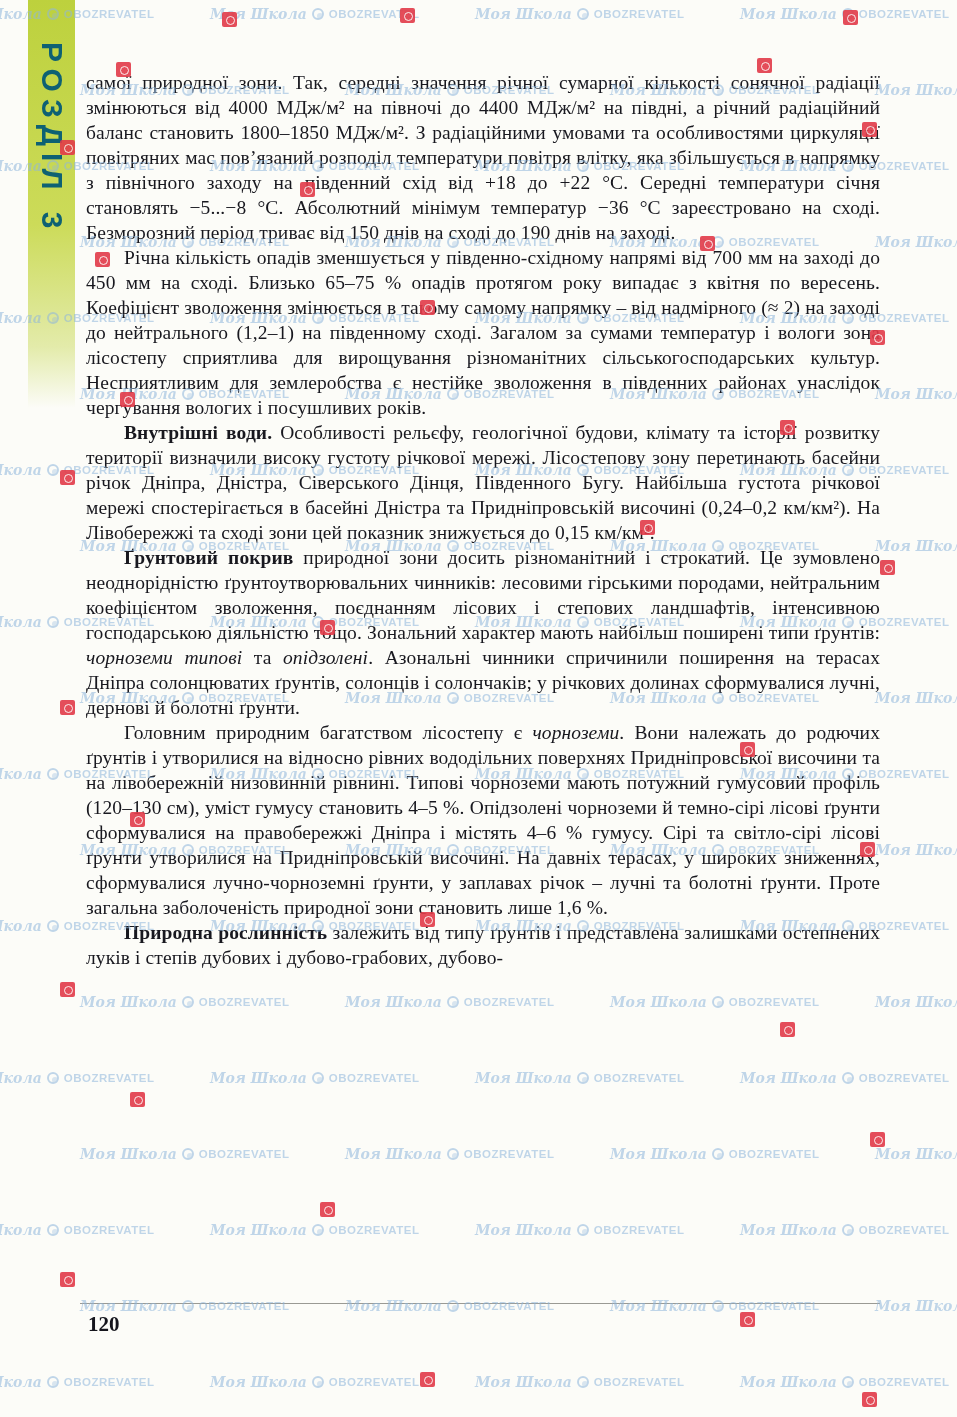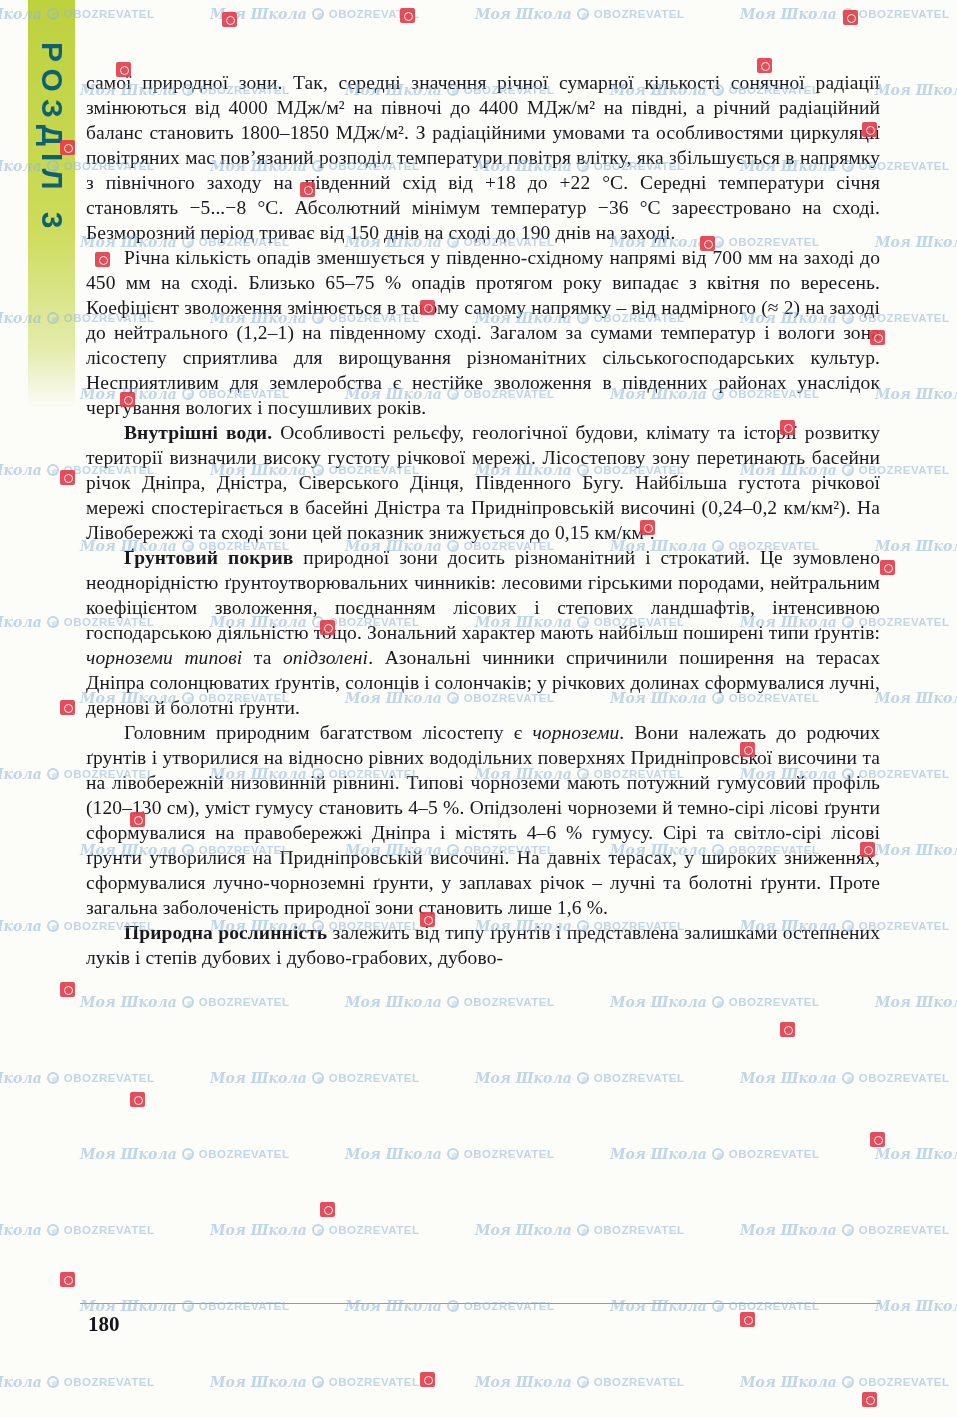--- a/index.html
+++ b/index.html
@@ -63,21 +63,21 @@
   <main class="content" id="content">
       <p class="para"><span>самої природної зони. Так, середні значення річної сумарної кількості сонячної радіації змінюються від 4000 МДж/м² на півночі до 4400 МДж/м² на півдні, а річний радіаційний баланс становить 1800–1850 МДж/м². З радіаційними умовами та особливостями циркуляції повітряних мас пов’язаний розподіл температури повітря влітку, яка збільшується в напрямку з північного заходу на південний схід від +18 до +22 °С. Середні температури січня становлять −5...−8 °С. Абсолютний мінімум температур −36 °С зареєстровано на сході. Безморозний період триває від 150 днів на сході до 190 днів на заході.</span></p>
       <p class="para indent"><span>Річна кількість опадів зменшується у південно-східному напрямі від 700 мм на заході до 450 мм на сході. Близько 65–75 % опадів протягом року випадає з квітня по вересень. Коефіцієнт зволоження змінюється в такому самому напрямку – від надмірного (≈ 2) на заході до нейтрального (1,2–1) на південному сході. Загалом за сумами температур і вологи зона лісостепу сприятлива для вирощування різноманітних сільськогосподарських культур. Несприятливим для землеробства є нестійке зволоження в південних районах унаслідок чергування вологих і посушливих років.</span></p>
       <p class="para indent"><span class="b">Внутрішні води. </span><span>Особливості рельєфу, геологічної будови, клімату та історії розвитку території визначили високу густоту річкової мережі. Лісостепову зону перетинають басейни річок Дніпра, Дністра, Сіверського Дінця, Південного Бугу. Найбільша густота річкової мережі спостерігається в басейні Дністра та Придніпровській височині (0,24–0,2 км/км²). На Лівобережжі та сході зони цей показник знижується до 0,15 км/км².</span></p>
       <p class="para indent"><span class="b">Ґрунтовий покрив </span><span>природної зони досить різноманітний і строкатий. Це зумовлено неоднорідністю ґрунтоутворювальних чинників: лесовими гірськими породами, нейтральним коефіцієнтом зволоження, поєднанням лісових і степових ландшафтів, інтенсивною господарською діяльністю тощо. Зональний характер мають найбільш поширені типи ґрунтів: </span><span class="i">чорноземи типові</span><span> та </span><span class="i">опідзолені</span><span>. Азональні чинники спричинили поширення на терасах Дніпра солонцюватих ґрунтів, солонців і солончаків; у річкових долинах сформувалися лучні, дернові й болотні ґрунти.</span></p>
       <p class="para indent"><span>Головним природним багатством лісостепу є </span><span class="i">чорноземи</span><span>. Вони належать до родючих ґрунтів і утворилися на відносно рівних вододільних поверхнях Придніпровської височини та на лівобережній низовинній рівнині. Типові чорноземи мають потужний гумусовий профіль (120–130 см), уміст гумусу становить 4–5 %. Опідзолені чорноземи й темно-сірі лісові ґрунти сформувалися на правобережжі Дніпра і містять 4–6 % гумусу. Сірі та світло-сірі лісові ґрунти утворилися на Придніпровській височині. На давніх терасах, у широких зниженнях, сформувалися лучно-чорноземні ґрунти, у заплавах річок – лучні та болотні ґрунти. Проте загальна заболоченість природної зони становить лише 1,6 %.</span></p>
       <p class="para indent"><span class="b">Природна рослинність </span><span>залежить від типу ґрунтів і представлена залишками остепнених луків і степів дубових і дубово-грабових, дубово-</span></p>
     </main>
 
   <footer class="footer">
-    <span class="page-number">180</span>
+    <span class="page-number">120</span>
   </footer>
 
   <div class="watermark-layer" id="wmlayer">
       <div class="wm" style="left: -55px; top: 6px;">
         <span class="wm-script">Моя Школа</span>
         <span class="wm-circle"></span>
         <span class="wm-caps">OBOZREVATEL</span>
       </div>
       <div class="wm" style="left: 210px; top: 6px;">
         <span class="wm-script">Моя Школа</span>

